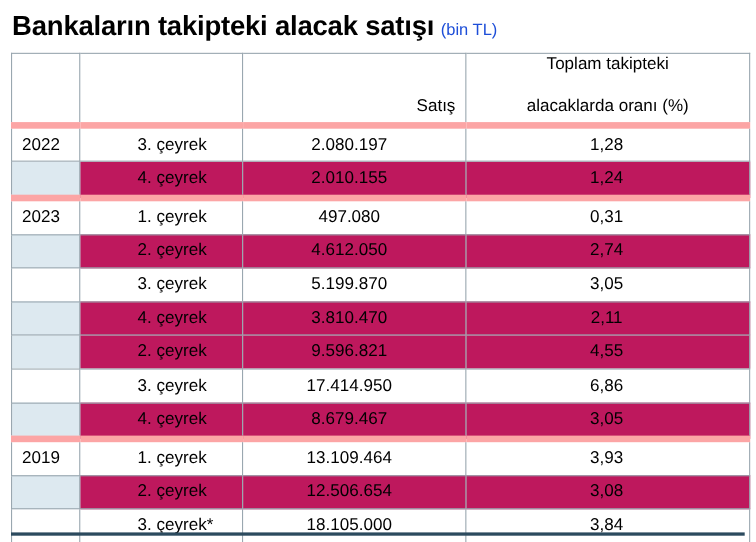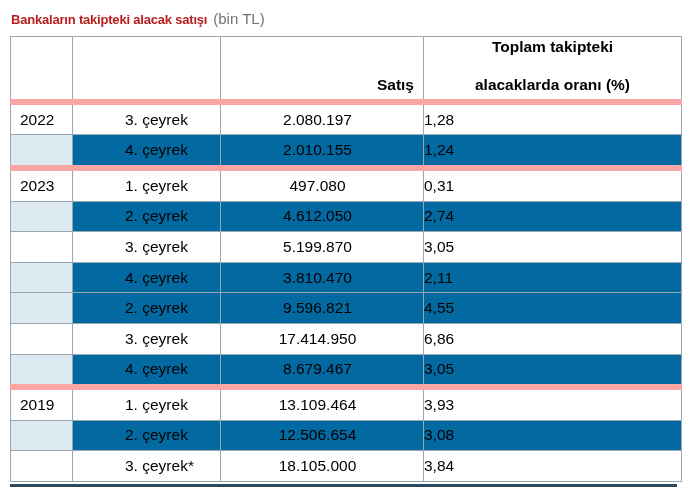--- a/index.html
+++ b/index.html
@@ -22,29 +22,29 @@
     position: relative;
   }
   .title-row {
     display: flex;
     align-items: baseline;
     gap: 6px;
     padding-left: 3px;
     margin-bottom: 9px;
   }
   .title-main {
-    font-size: 13px;
+    font-size: 25px;
     font-weight: bold;
     letter-spacing: -0.2px;
-    color: #b91c1c;
+    color: #000000;
   }
   .title-unit {
     font-size: 15px;
     font-weight: normal;
-    color: #737373;
+    color: #1d4ed8;
   }
   table.data {
     border-collapse: collapse;
     table-layout: fixed;
     width: 671px;
     margin-left: 2px;
   }
   table.data col.c-year  { width: 62px; }
   table.data col.c-q     { width: 148px; }
   table.data col.c-sales { width: 203px; }
@@ -52,57 +52,57 @@
 
   table.data th, table.data td {
     border: 1px solid #9aa7b0;
     padding: 0;
   }
   thead th {
     background: #ffffff;
     height: 52px;
     vertical-align: bottom;
     font-size: 15.5px;
-    font-weight: bold;
+    font-weight: normal;
     line-height: 1.25;
   }
   thead th.blank { border-bottom: 1px solid #9aa7b0; }
   thead th.sales {
     text-align: right;
     padding: 0 9px 4px 0;
   }
   thead th.ratio {
     text-align: center;
     padding: 0 8px 4px 8px;
   }
   thead th.ratio .l1 { display: block; }
   thead th.ratio .l2 { display: block; margin-top: 19px; }
 
   tbody td {
     height: 29.6px;
     font-size: 15.5px;
   }
-  tbody tr.alt td { background: #0369a1; }
+  tbody tr.alt td { background: #be185d; }
   tbody tr td.year {
     text-align: left;
     padding-left: 9px;
     background: #ffffff;
     font-size: 15.5px;
   }
   tbody tr.alt td.year { background: #dde9f0; }
   tbody td.quarter {
     text-align: left;
     padding-left: 52px;
   }
   tbody td.sales {
     text-align: center;
     padding-right: 9px;
   }
   tbody td.ratio {
-    text-align: left;
+    text-align: center;
     padding-right: 2px;
   }
   
   tbody tr.group-start td { border-top: 6px solid #fca5a5; }
 
   .bottom-rule {
     position: absolute;
     left: 10px;
     right: 10px;
     bottom: 6px;

